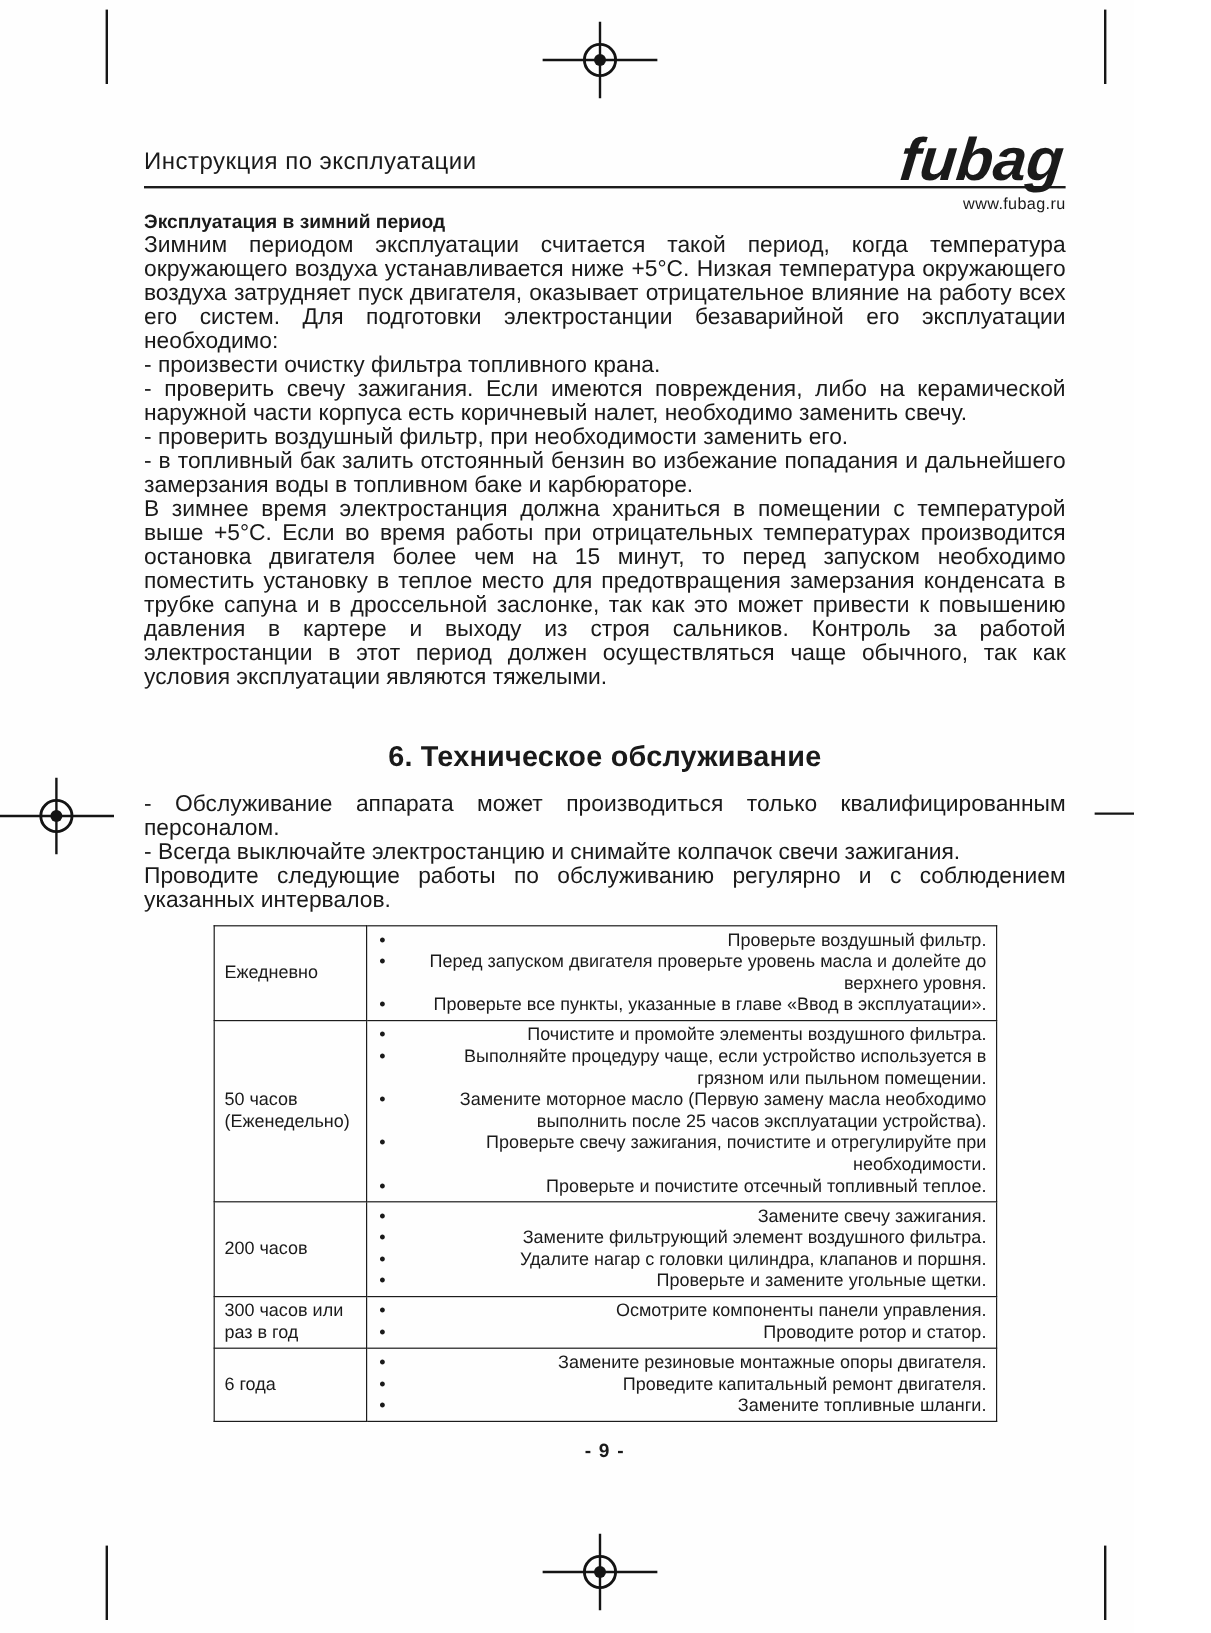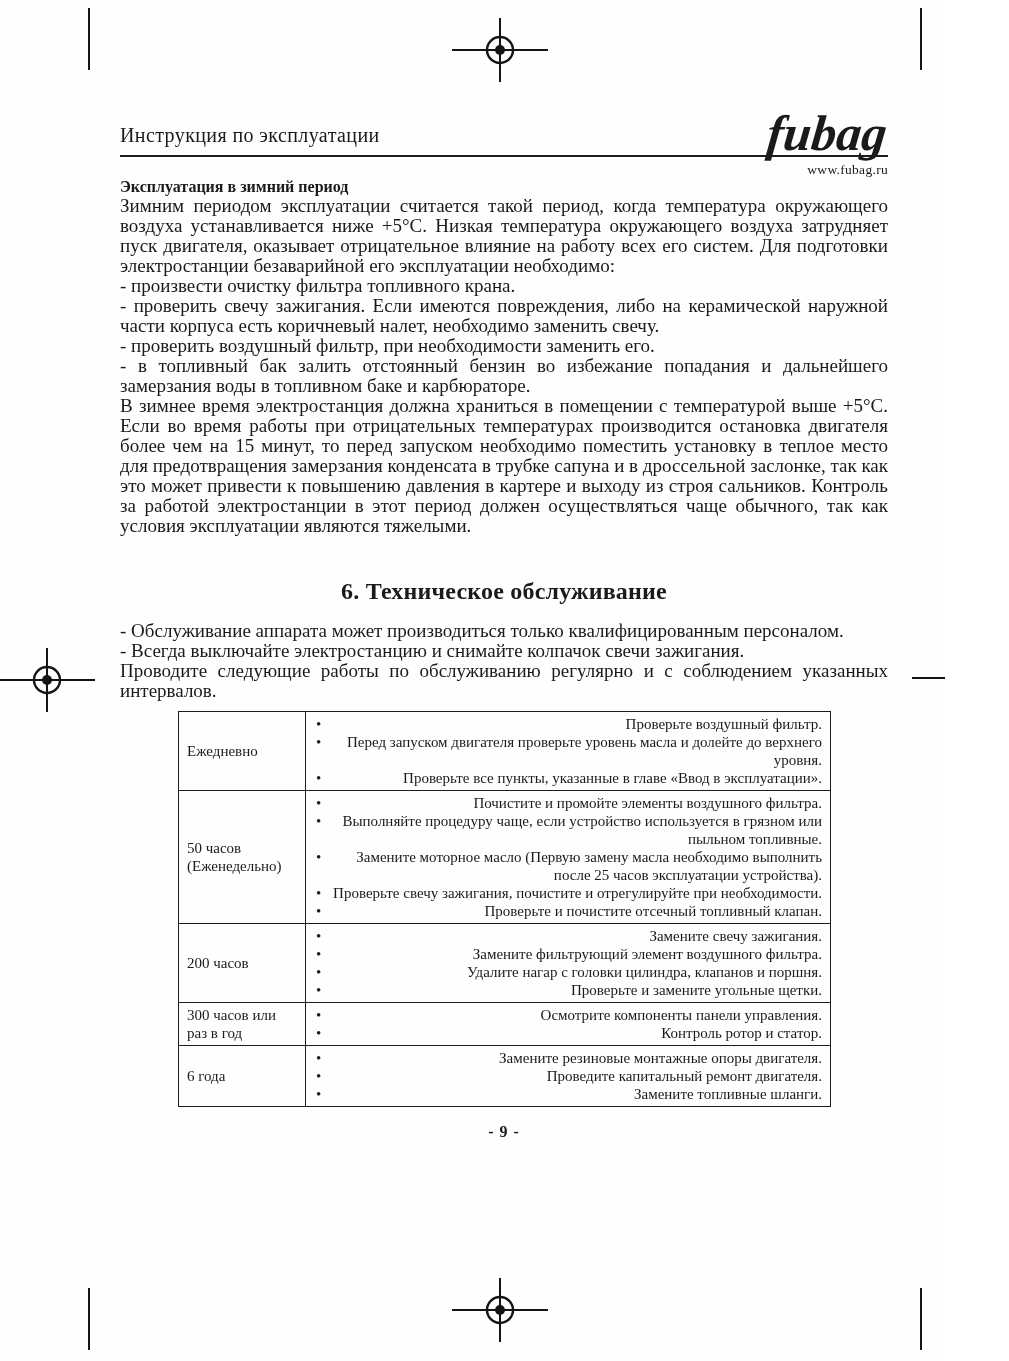--- a/index.html
+++ b/index.html
@@ -4,21 +4,21 @@
 <style>
   * { margin:0; padding:0; box-sizing:border-box; }
   html,body { background:#ffffff; }
   body {
     width:1009px; height:1361px;
     font-family:"Liberation Sans", sans-serif;
     color:#1a1a1a;
   }
   .page {
     position:relative; width:945px; height:1361px;
-    background:#fefefe; overflow:hidden;font-family:Liberation Serif, serif;
+    background:#fefefe; overflow:hidden;
   }
   
   .reg-cross { position:absolute; }
   .crop-tick { position:absolute; width:2px; height:62px; background:#161616; }
 
   
   .content { position:absolute; left:120px; top:112px; width:768px; }
 
   .header-row {
     display:flex; justify-content:space-between; align-items:flex-end;
@@ -131,44 +131,44 @@
                 <li>Перед запуском двигателя проверьте уровень масла и долейте до верхнего уровня.</li>
                 <li>Проверьте все пункты, указанные в главе «Ввод в эксплуатации».</li>
               </ul>
             </td>
           </tr>
           <tr>
             <td class="interval-cell">50 часов (Еженедельно)</td>
             <td class="tasks-cell">
               <ul class="tasks-list">
                 <li>Почистите и промойте элементы воздушного фильтра.</li>
-                <li>Выполняйте процедуру чаще, если устройство используется в грязном или пыльном топливные.</li>
+                <li>Выполняйте процедуру чаще, если устройство используется в грязном или пыльном помещении.</li>
                 <li>Замените моторное масло (Первую замену масла необходимо выполнить после 25 часов эксплуатации устройства).</li>
                 <li>Проверьте свечу зажигания, почистите и отрегулируйте при необходимости.</li>
-                <li>Проверьте и почистите отсечный топливный клапан.</li>
+                <li>Проверьте и почистите отсечный топливный теплое.</li>
               </ul>
             </td>
           </tr>
           <tr>
             <td class="interval-cell">200 часов</td>
             <td class="tasks-cell">
               <ul class="tasks-list">
                 <li>Замените свечу зажигания.</li>
                 <li>Замените фильтрующий элемент воздушного фильтра.</li>
                 <li>Удалите нагар с головки цилиндра, клапанов и поршня.</li>
                 <li>Проверьте и замените угольные щетки.</li>
               </ul>
             </td>
           </tr>
           <tr>
             <td class="interval-cell">300 часов или раз в год</td>
             <td class="tasks-cell">
               <ul class="tasks-list">
                 <li>Осмотрите компоненты панели управления.</li>
-                <li>Контроль ротор и статор.</li>
+                <li>Проводите ротор и статор.</li>
               </ul>
             </td>
           </tr>
           <tr>
             <td class="interval-cell">6 года</td>
             <td class="tasks-cell">
               <ul class="tasks-list">
                 <li>Замените резиновые монтажные опоры двигателя.</li>
                 <li>Проведите капитальный ремонт двигателя.</li>
                 <li>Замените топливные шланги.</li>

